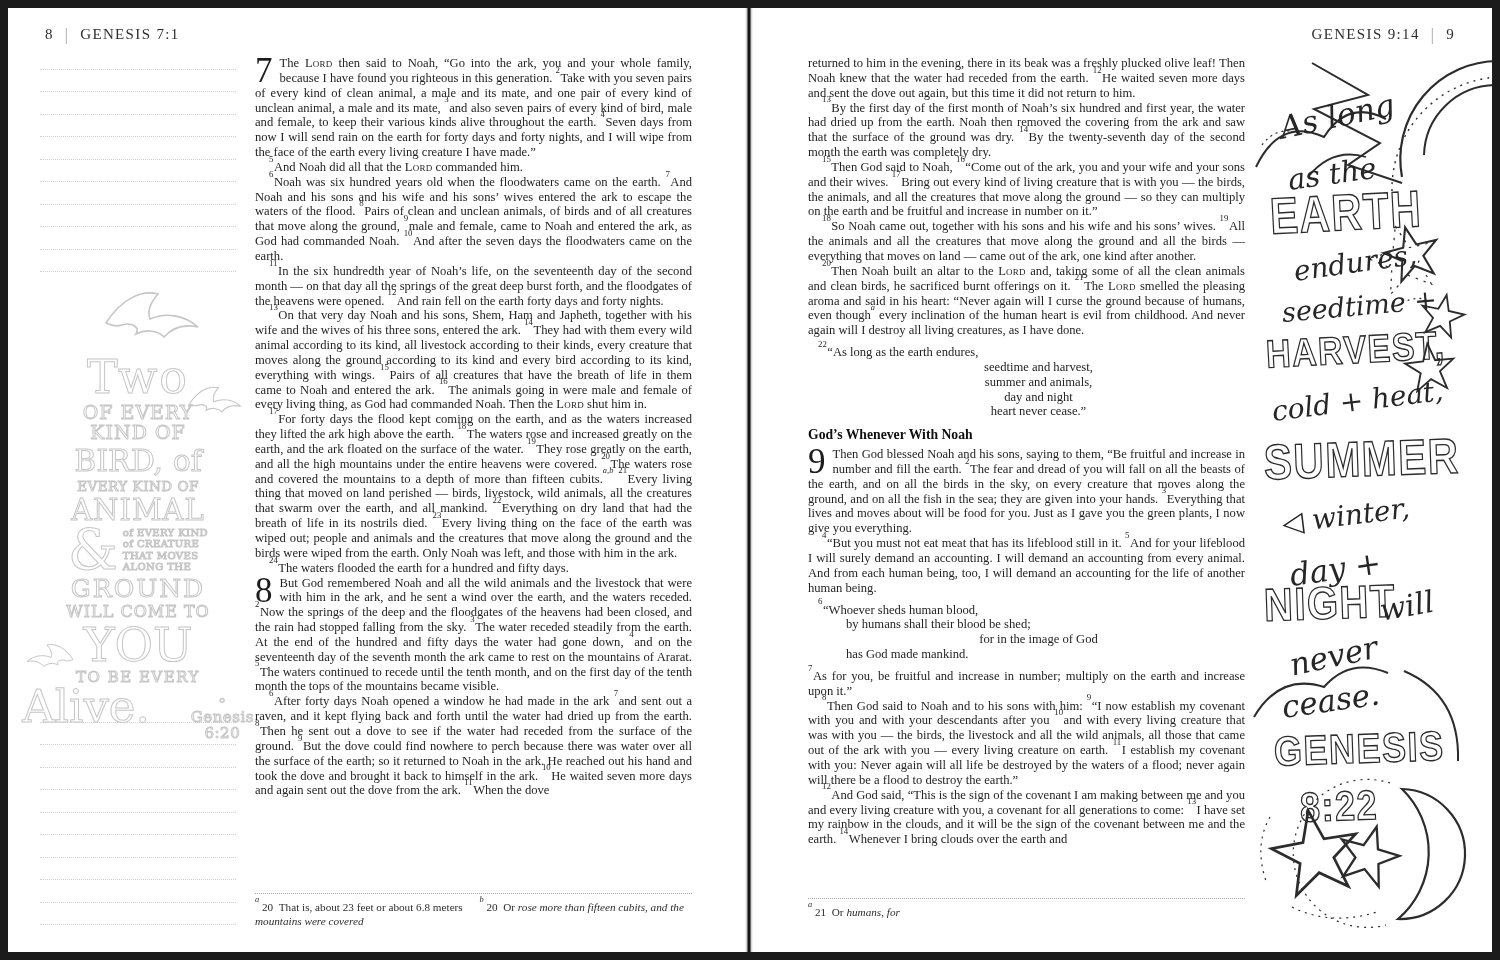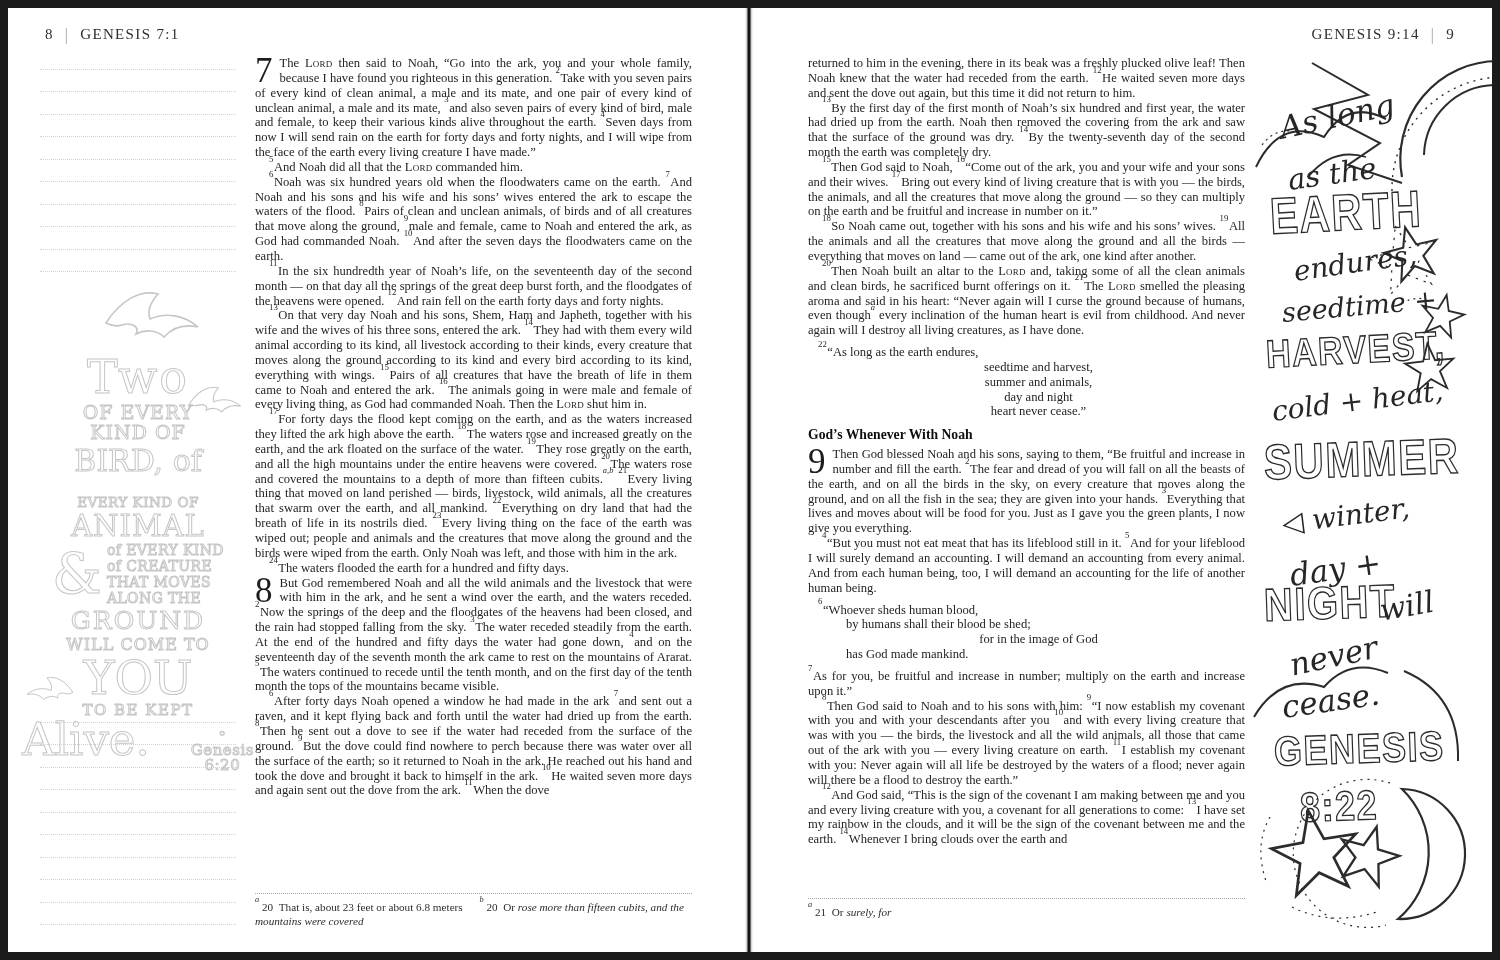--- a/index.html
+++ b/index.html
@@ -54,25 +54,25 @@
   .ol{color:transparent;-webkit-text-stroke:1px #c6c6c6;}
   .old{color:transparent;-webkit-text-stroke:1.2px #2c2c2c;}
   @supports not (-webkit-text-stroke: 1px #000){
     .ol{color:#cdcdcd;}
     .old{color:#2e2e2e;}
   }
   .la div{line-height:1.05;}
   .la-two{font-size:46px;letter-spacing:2px;margin-bottom:2px;}
   .la-caps20{font-size:19px;letter-spacing:1px;line-height:1.25;}
   .la-bird{font-size:30px;margin:2px 0;}
-  .la-caps14{font-size:13.5px;letter-spacing:0.5px;margin-top:19px;}
+  .la-caps14{font-size:13.5px;letter-spacing:0.5px;margin-top:3px;}
   .la-animal{font-size:29px;letter-spacing:1px;margin:1px 0;}
   .amp-row{display:flex;justify-content:center;align-items:center;gap:5px;margin:1px 0;}
   .la-amp{font-size:56px;line-height:0.85;}
-  .amp-stack{font-size:14px;line-height:1.15;text-align:left;letter-spacing:0.4px;}
+  .amp-stack{font-size:10px;line-height:1.15;text-align:left;letter-spacing:0.4px;}
   .la-ground{font-size:25px;letter-spacing:2px;margin-top:2px;}
   .la-will{font-size:16px;letter-spacing:1px;margin:2px 0;}
   .you-row{position:relative;}
   .la-you{font-size:47px;line-height:0.95;}
   .bird-left{position:absolute;left:-12px;top:12px;}
   .la-kept{font-size:15px;letter-spacing:1.5px;margin:3px 0 0;}
   .alive-row{display:flex;align-items:flex-start;justify-content:center;gap:16px;}
   .la-alive{font-size:45px;line-height:0.95;}
   .la-cap{font-size:15px;margin-top:8px;letter-spacing:0.5px;margin-left:25px;}
   .bird-top{margin:0 0 2px 28px;}
@@ -148,21 +148,21 @@
   <div class="la-ground ol">GROUND</div>
   <div class="la-will ol">WILL COME TO</div>
   <div class="you-row">
     <span class="bird-left">
       <svg width="52" height="40" viewBox="0 0 104 66" fill="none" style="transform:scaleX(-1)">
         <path d="M6 42 C20 20 40 8 58 13 C50 22 47 30 50 38 C66 31 84 34 98 46 C84 43 72 47 64 56 C57 49 45 48 36 53 C40 46 32 41 22 44 C16 46 10 44 6 42 Z" stroke="#c6c6c6" stroke-width="2"></path>
       </svg>
     </span>
     <span class="la-you ol">YOU</span>
   </div>
-  <div class="la-kept ol">TO BE KEPT</div>
+  <div class="la-kept ol">TO BE EVERY</div>
   <div class="alive-row">
     <span class="la-alive ol">Alive.</span>
     <span class="la-cap ol">◦ Genesis 6:20</span>
   </div>
 </div>
 
 <div class="bodycol" id="left-body">
     <p class="para chapter"><span class="dropcap">7</span>The <span class="sc">Lord</span> then said to Noah, “Go into the ark, you and your whole family, because I have found you righteous in this generation. <sup class="vn">2</sup>Take with you seven pairs of every kind of clean animal, a male and its mate, and one pair of every kind of unclean animal, a male and its mate, <sup class="vn">3</sup>and also seven pairs of every kind of bird, male and female, to keep their various kinds alive throughout the earth. <sup class="vn">4</sup>Seven days from now I will send rain on the earth for forty days and forty nights, and I will wipe from the face of the earth every living creature I have made.”</p>
     <p class="para indent"><sup class="vn">5</sup>And Noah did all that the <span class="sc">Lord</span> commanded him.</p>
     <p class="para indent"><sup class="vn">6</sup>Noah was six hundred years old when the floodwaters came on the earth. <sup class="vn">7</sup>And Noah and his sons and his wife and his sons’ wives entered the ark to escape the waters of the flood. <sup class="vn">8</sup>Pairs of clean and unclean animals, of birds and of all creatures that move along the ground, <sup class="vn">9</sup>male and female, came to Noah and entered the ark, as God had commanded Noah. <sup class="vn">10</sup>And after the seven days the floodwaters came on the earth.</p>
@@ -202,21 +202,21 @@
       <div class="pline pl0"><sup class="vn">6</sup>“Whoever sheds human blood,</div>
       <div class="pline pl2">by humans shall their blood be shed;</div>
       <div class="pline pl1">for in the image of God</div>
       <div class="pline pl2">has God made mankind.</div>
     </div>
     <p class="para flush"><sup class="vn">7</sup>As for you, be fruitful and increase in number; multiply on the earth and increase upon it.”</p>
     <p class="para indent"><sup class="vn">8</sup>Then God said to Noah and to his sons with him: <sup class="vn">9</sup>“I now establish my covenant with you and with your descendants after you <sup class="vn">10</sup>and with every living creature that was with you — the birds, the livestock and all the wild animals, all those that came out of the ark with you — every living creature on earth. <sup class="vn">11</sup>I establish my covenant with you: Never again will all life be destroyed by the waters of a flood; never again will there be a flood to destroy the earth.”</p>
     <p class="para indent"><sup class="vn">12</sup>And God said, “This is the sign of the covenant I am making between me and you and every living creature with you, a covenant for all generations to come: <sup class="vn">13</sup>I have set my rainbow in the clouds, and it will be the sign of the covenant between me and the earth. <sup class="vn">14</sup>Whenever I bring clouds over the earth and</p>
   </div>
 
-<div class="footnote" id="footnote-right"><sup class="fl">a</sup> 21 Or <em>surely, for</em></div>
+<div class="footnote" id="footnote-right"><sup class="fl">a</sup> 21 Or <em>humans, for</em></div>
 
 <div class="ra">
   <svg class="doodles" width="248" height="890" viewBox="0 0 248 890" fill="none">
 
     <g>
       <path d="M 150 122 A 98 98 0 0 1 246 6" stroke="#2c2c2c" stroke-width="2.2"></path>
       <path d="M 172 100 A 72 72 0 0 1 243 30" stroke="#2c2c2c" stroke-width="2"></path>
       <path d="M 60 8 L 116 40 L 62 54 L 128 88 L 96 110 L 150 128" stroke="#2c2c2c" stroke-width="2"></path>
       <path d="M 140 136 A 112 112 0 0 1 246 22" stroke="#2c2c2c" stroke-width="1.4" stroke-dasharray="2 5"></path>
     </g>

